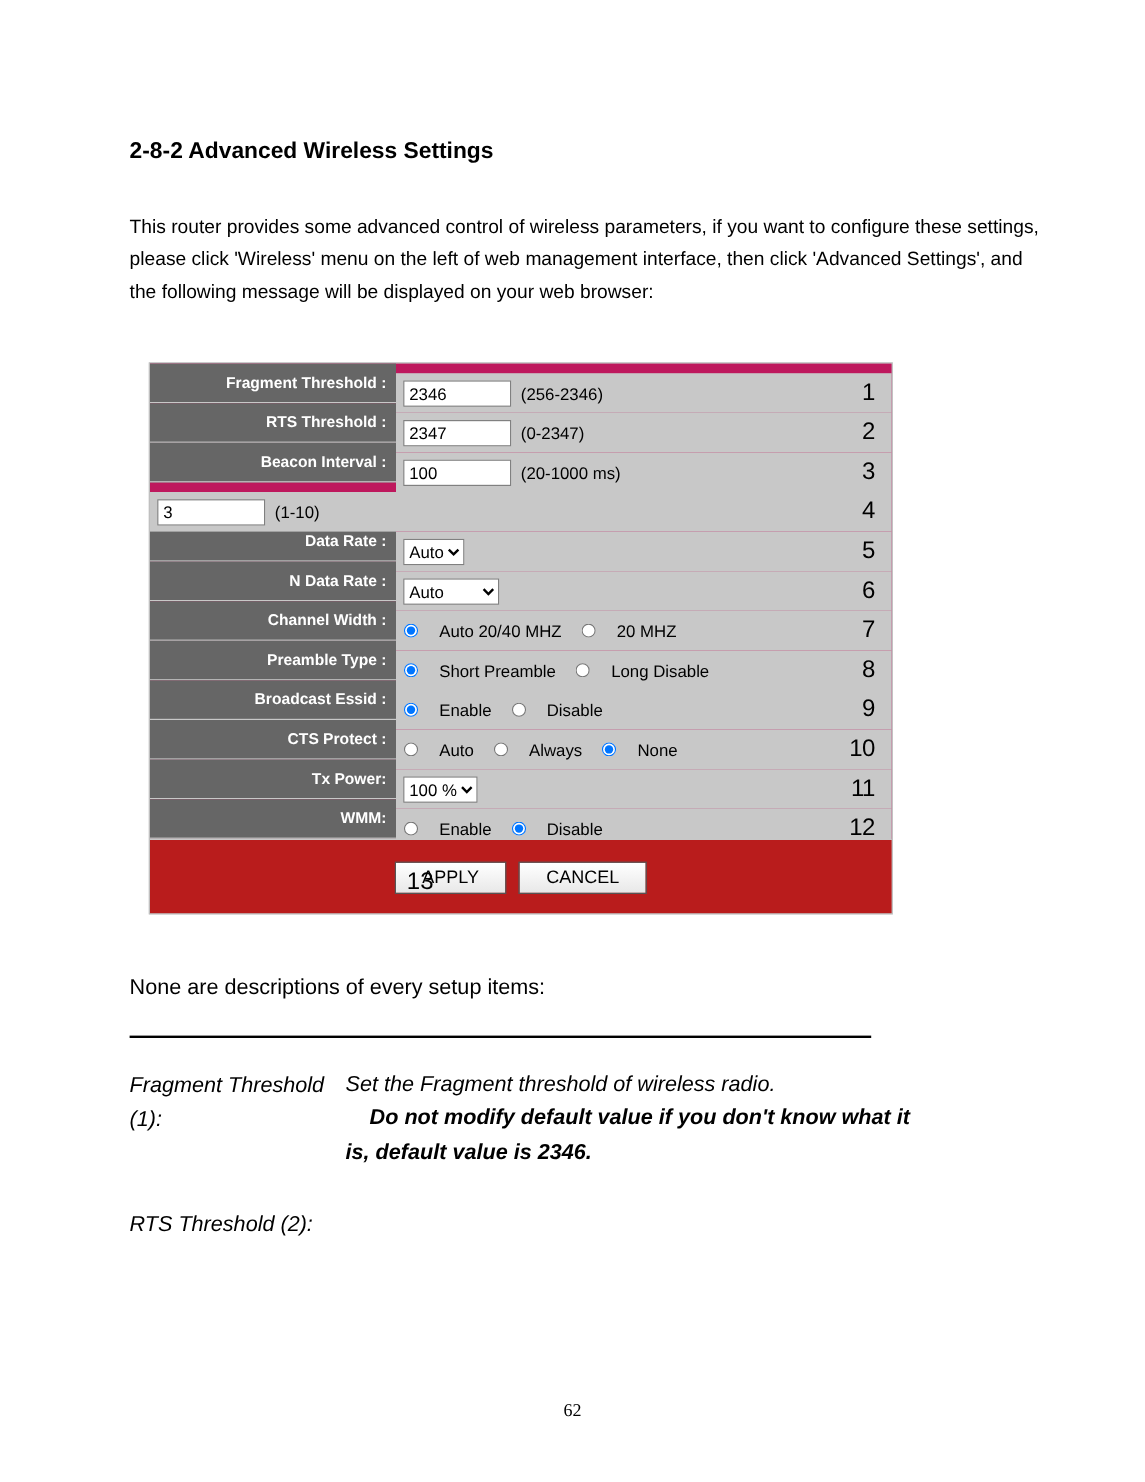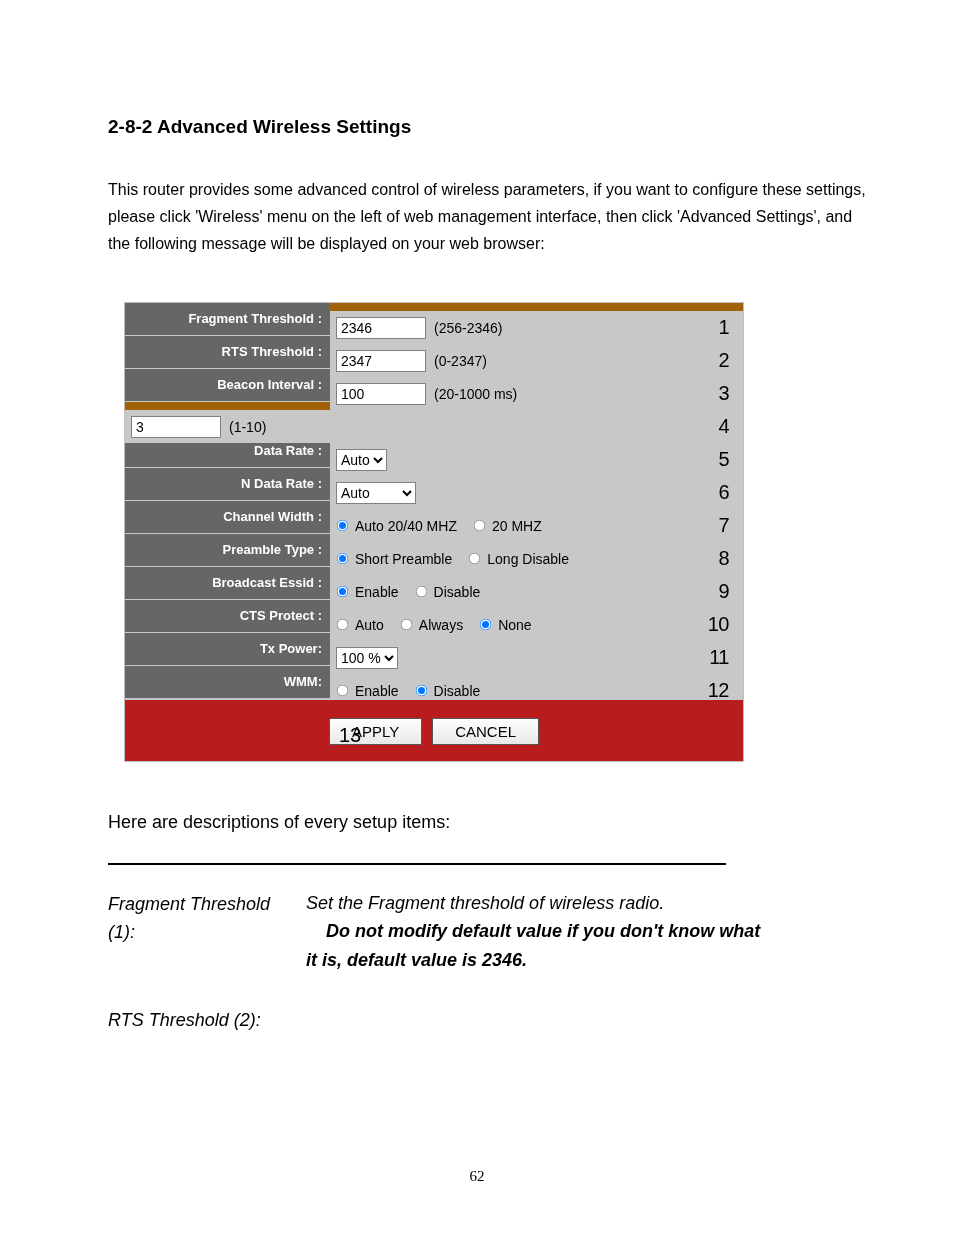--- a/index.html
+++ b/index.html
@@ -28,21 +28,21 @@
     max-width: 760px;
   }
   .figure-wrap {
     width: 618px;
     margin: 0 0 50px 16px;
     border: 1px solid #bfbfbf;
     background: #c8c8c8;
   }
   .fig-upper {
     border-bottom: 1px solid #c8c8c8;
-    background: #a16207;
+    background: #be185d;
   }
   .form-row {
     display: flex;
     align-items: center;
     height: 33px;
     font-size: 14px;
   }
   .form-row .label {
     width: 205px;
     flex: none;
@@ -92,21 +92,21 @@
   .form-row .numtag {
     margin-left: auto;
     font-size: 20px;
     color: #000;
     padding-right: 8px;
     letter-spacing: -0.5px;
   }
   .radio-group {
     display: inline-flex;
     align-items: center;
-    gap: 4px;
+    gap: 15px;
     font-size: 14px;
     color: #000;
   }
   .radio-group input[type="radio"] {
     margin: 0 2px 0 0;
     transform: scale(0.9);
   }
   .radio-set {
     display: flex;
     gap: 16px;
@@ -148,21 +148,20 @@
   .defs {
     font-size: 18px;
     font-style: italic;
     line-height: 1.6;
     margin-right: 90px;
   }
   .def-row {
     display: flex;
     margin-bottom: 30px;
     align-items: flex-start;
-    gap: 18px;
   }
   .def-term {
     width: 180px;
     flex: none;
     padding-top: 1px;
   }
   .def-body {
     flex: 1;
   }
   .def-body .bold {
@@ -339,21 +338,21 @@
       </div>
 
     </div>
     <div class="fig-lower">
       <span class="center-num">13</span>
       <button class="btn">APPLY</button>
       <button class="btn">CANCEL</button>
     </div>
   </div>
 
-  <p class="descline">Here are descriptions of every setup items:</p>
+  <p class="descline">None are descriptions of every setup items:</p>
 
   <hr class="rule">
 
   <div class="defs">
     <div class="def-row">
       <div class="def-term">Fragment Threshold (1):</div>
       <div class="def-body">
         <span>Set the Fragment threshold of wireless radio.</span><br>
         <span class="bold">Do not modify default value if you don't know what it is, default value is 2346.</span>
       </div>

